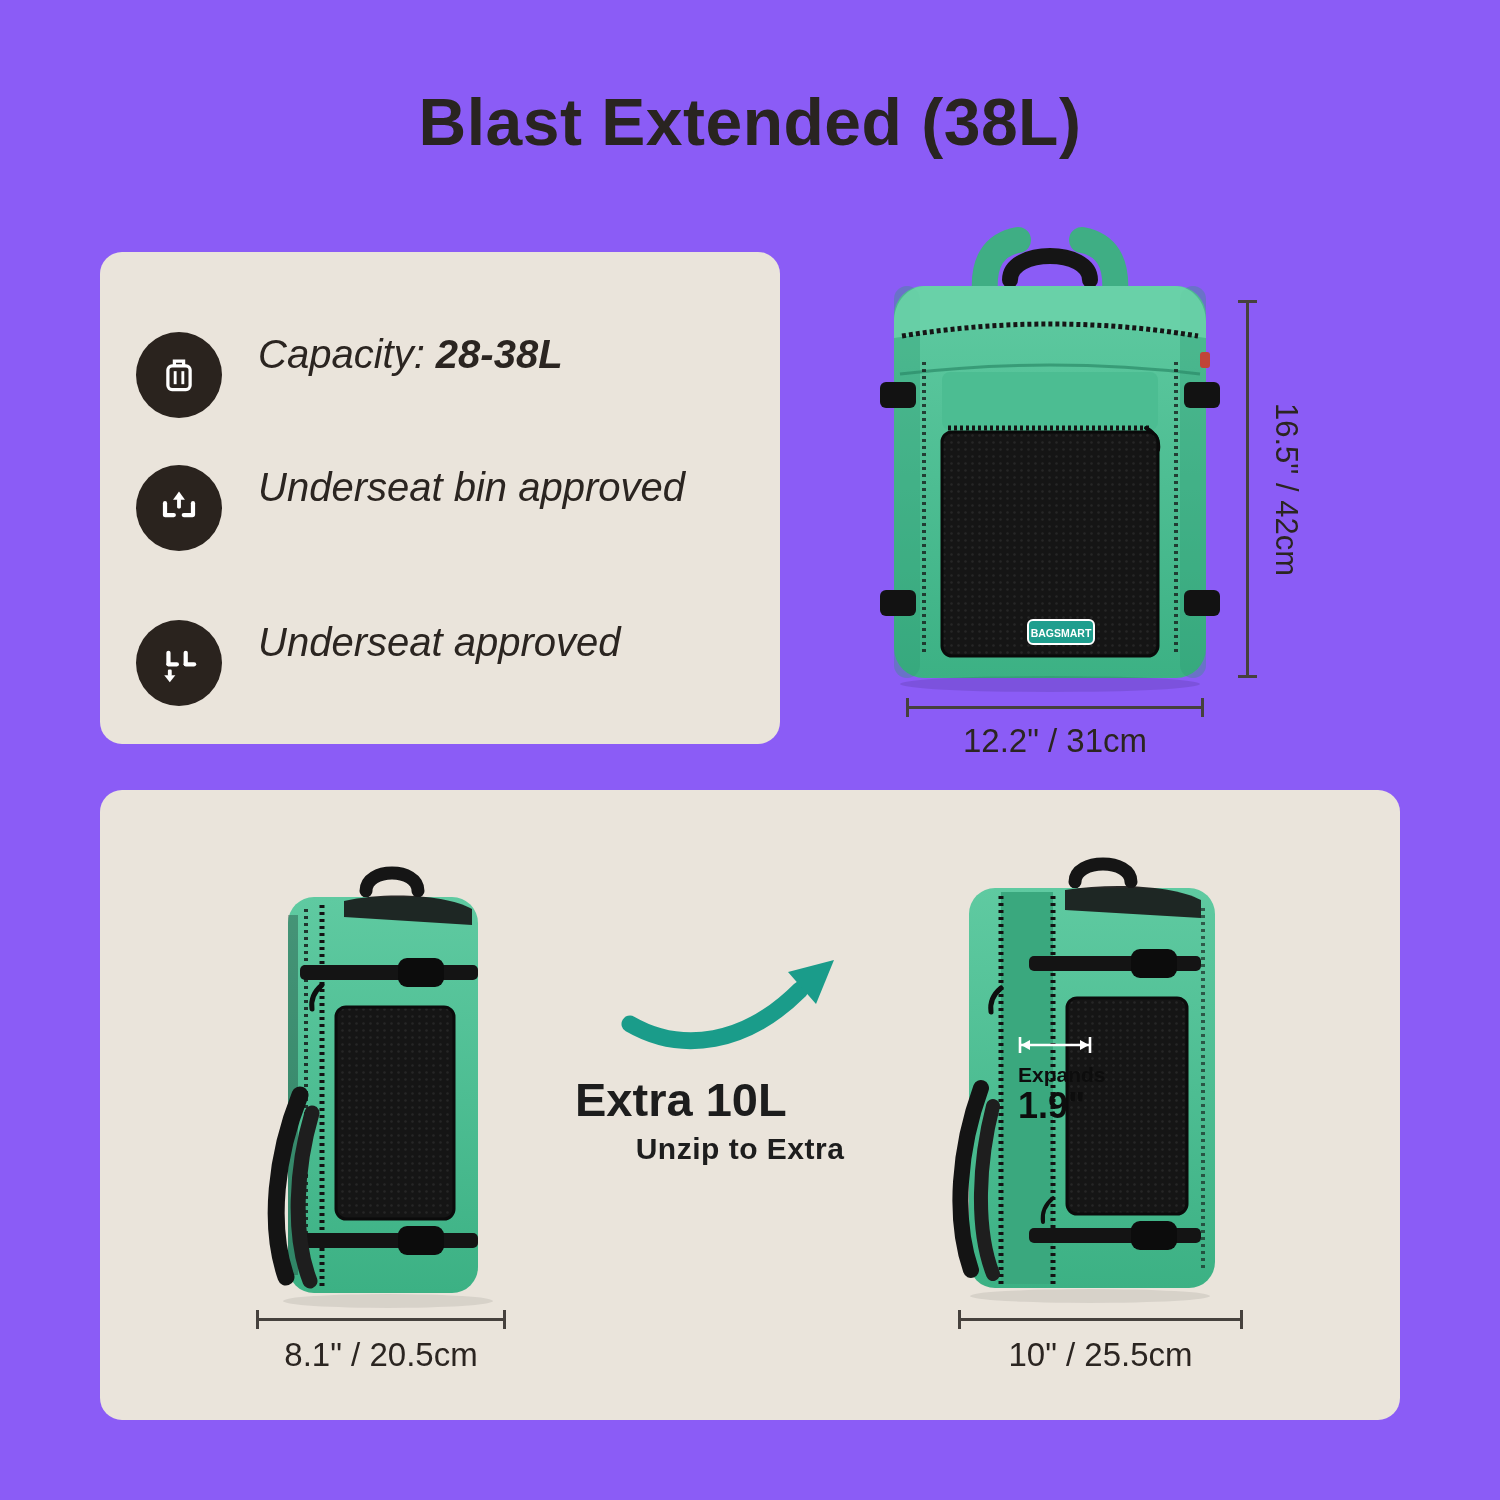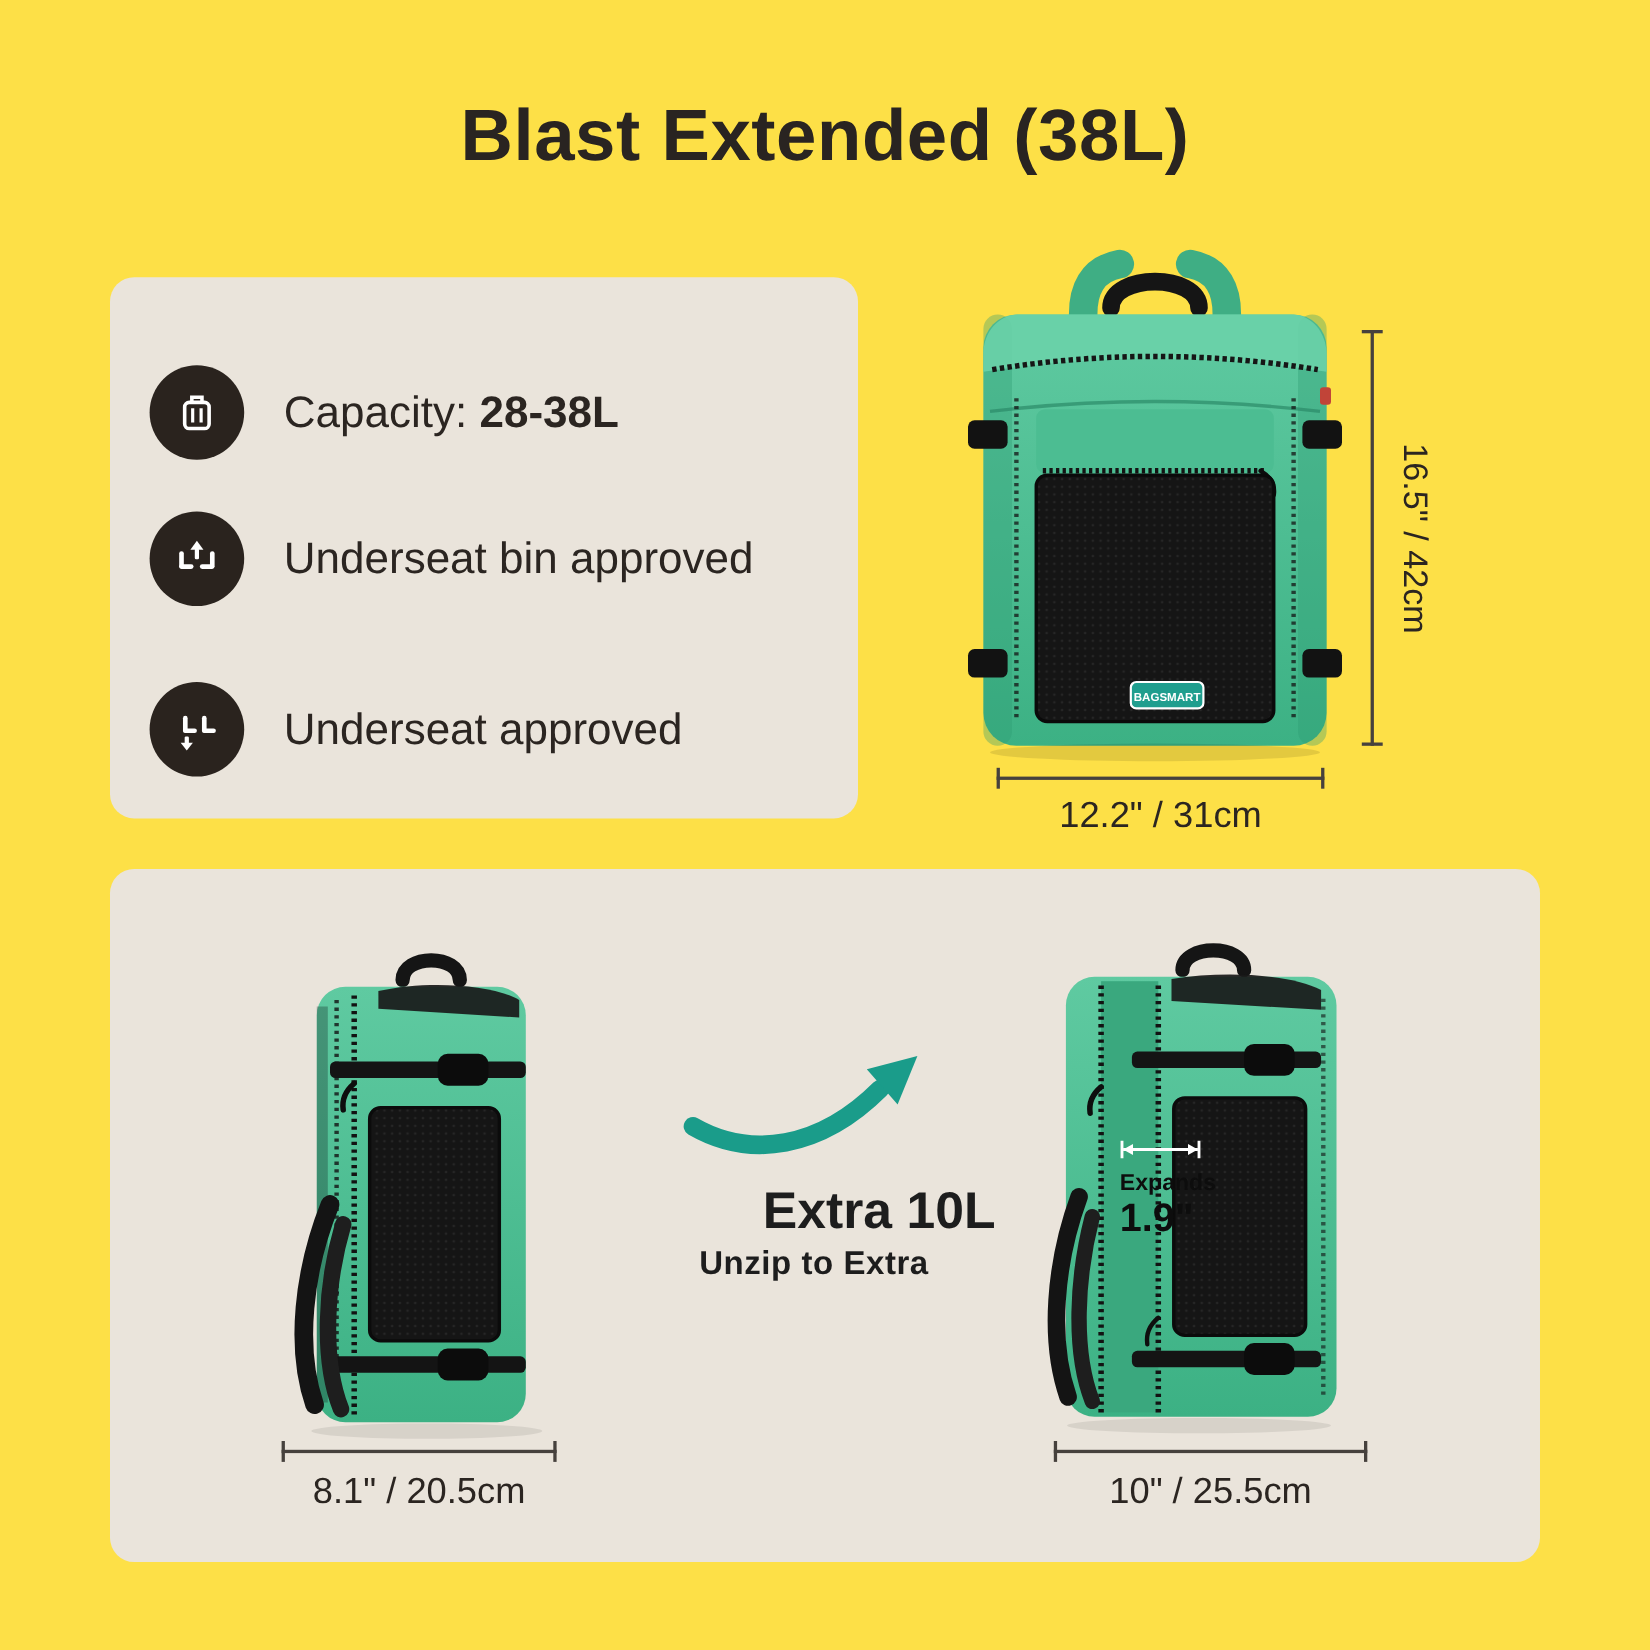--- a/index.html
+++ b/index.html
@@ -1,32 +1,32 @@
 <!DOCTYPE html>
 <html><head>
 <meta charset="utf-8">
 <style>
   * { margin:0; padding:0; box-sizing:border-box; }
   html,body { background:#f3eee8; }
   .canvas {
     position:relative; width:1500px; height:1500px;
-    background:#fde047; overflow:hidden;
+    background:#8b5cf6; overflow:hidden;
     font-family:"Liberation Sans","DejaVu Sans",sans-serif;
     color:#2b2521;
   }
   .title {
     position:absolute; top:84px; left:0; width:100%;
     text-align:center; font-size:66px; font-weight:bold; color:#292421;
     letter-spacing:0.5px;
   }
   .card { position:absolute; background:#eae4db; border-radius:22px; }
   #featuresCard { left:100px; top:252px; width:680px; height:492px; }
   #bottomCard  { left:100px; top:790px; width:1300px; height:630px; }
 
-  .feature-row { position:absolute; left:36px; display:flex; align-items:center; gap:36px; }
+  .feature-row { position:absolute; left:36px; display:flex; align-items:flex-start; gap:36px;font-style:italic; }
   .icon-circle {
     width:86px; height:86px; border-radius:50%; background:#2a231e;
     display:flex; align-items:center; justify-content:center; flex:0 0 auto;
   }
   .feature-text { font-size:40px; color:#2b2521; white-space:nowrap; }
   .feature-text b { font-weight:bold; }
 
   .bag { position:absolute; }
 
   .dim-h { position:absolute; height:3px; background:#46413d; }
@@ -34,21 +34,21 @@
   .dim-h::before { left:0; } .dim-h::after { right:0; }
   .dim-v { position:absolute; width:3px; background:#46413d; }
   .dim-v::before,.dim-v::after { content:""; position:absolute; left:-8px; width:19px; height:3px; background:#46413d; }
   .dim-v::before { top:0; } .dim-v::after { bottom:0; }
   .dim-label { position:absolute; font-size:33px; color:#2b2521; text-align:center; }
   .dim-label-v {
     position:absolute; writing-mode:vertical-rl; font-size:31px; color:#2b2521;
     display:flex; align-items:center; justify-content:center;
   }
 
-  .headline { position:absolute; left:575px; top:1072px; width:330px; text-align:right;
+  .headline { position:absolute; left:575px; top:1072px; width:330px; text-align:left;
               font-size:47px; font-weight:bold; color:#1d1d1d; }
   .subheadline { position:absolute; left:575px; top:1132px; width:330px; text-align:center;
               font-size:30px; font-weight:bold; color:#1d1d1d; letter-spacing:0.5px; }
 
   .expand-note { position:absolute; left:1018px; top:1036px; color:#0d0d0d; }
   .expand-note .lbl { font-size:21px; font-weight:bold; margin-top:5px; }
   .expand-note .val { font-size:36px; font-weight:bold; line-height:1.05; }
 </style>
 </head>
 <body>

